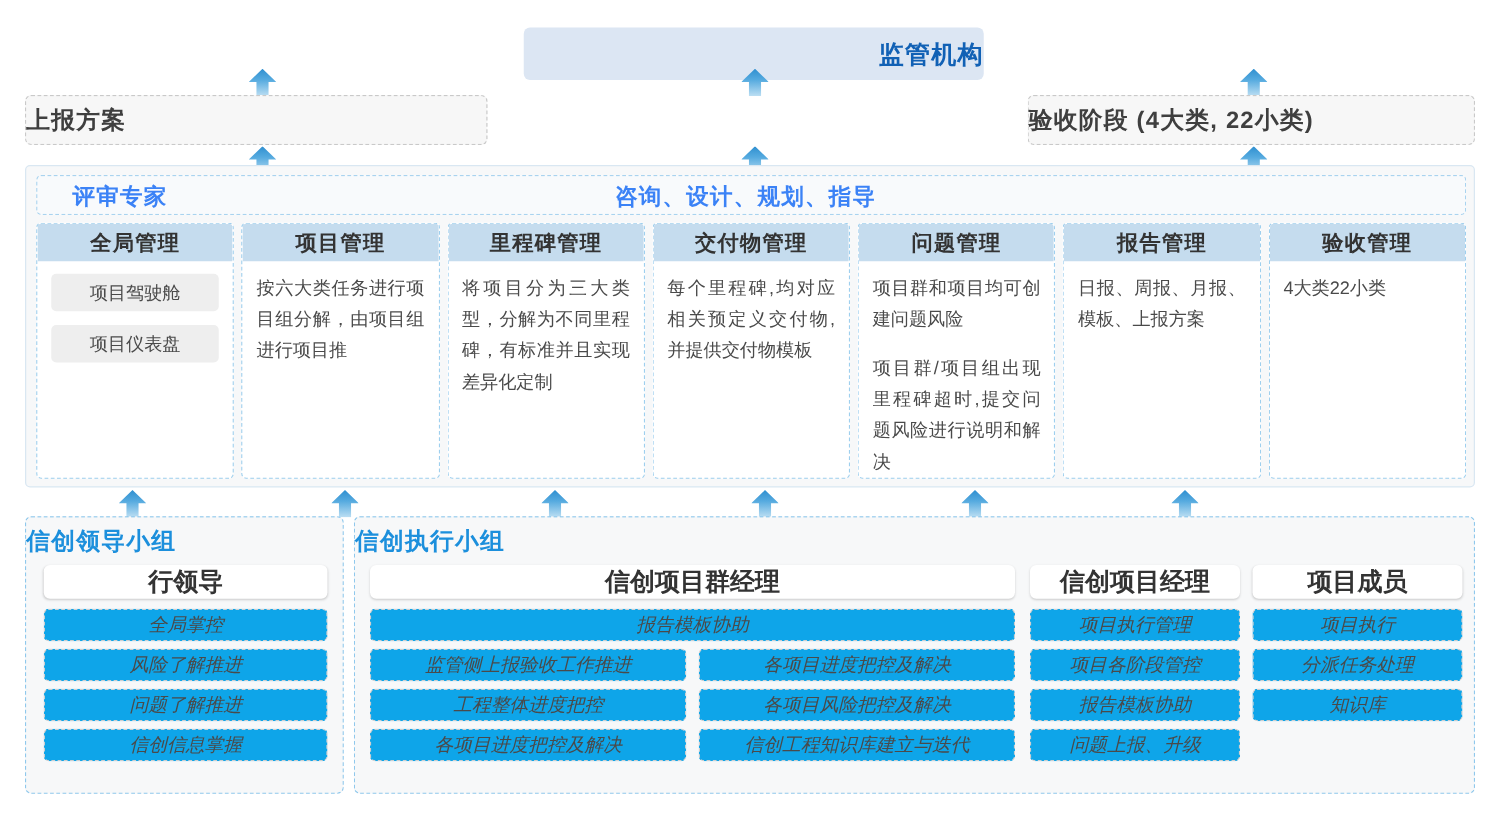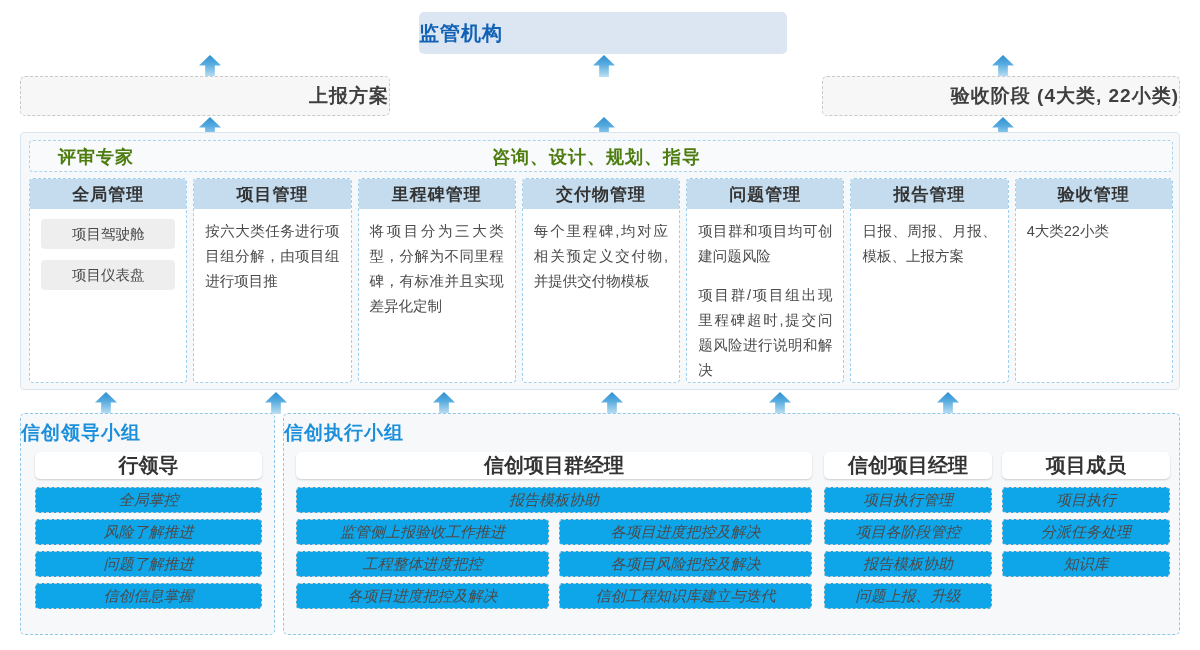--- a/index.html
+++ b/index.html
@@ -11,29 +11,29 @@
     overflow:hidden;
   }
   .canvas{position:relative;width:1200px;height:650px;}
 
   
   .box-dashed{
     border:1px dashed #c9c9c9;
     border-radius:5px;
     background:#f7f7f7;
     box-sizing:border-box;
+    display:flex;align-items:center;justify-content:flex-start;
+    text-align:center;
+  }
+
+  
+  .regulator{
+    position:absolute;left:419px;top:22px;width:368px;height:42px;
+    background:#dce6f3;border-radius:5px;
     display:flex;align-items:center;justify-content:flex-end;
-    text-align:center;
-  }
-
-  
-  .regulator{
-    position:absolute;left:419px;top:12px;width:368px;height:42px;
-    background:#dce6f3;border-radius:5px;
-    display:flex;align-items:center;justify-content:flex-start;
     font-size:20px;font-weight:bold;color:#1161b5;letter-spacing:1px;
   }
 
   
   .rowtop{position:absolute;left:0;top:76px;width:1200px;height:40px;}
   .rowtop .box-dashed{
     position:absolute;top:0;height:40px;
     font-size:19px;font-weight:bold;color:#3f3f3f;letter-spacing:1px;
   }
   #rt0{left:20px;width:370px;}
@@ -53,21 +53,21 @@
     background:#f7f8f9;border:1px solid #d9e7f2;border-radius:4px;
     box-sizing:border-box;
   }
   .midhead{
     position:absolute;left:8px;top:7px;width:1144px;height:32px;
     border:1px dashed #a9d3ef;border-radius:4px;background:#f8fafc;
     box-sizing:border-box;
   }
   .midhead .lbl{
     position:absolute;top:4px;
-    font-size:18px;font-weight:bold;color:#4d7c0f;letter-spacing:1px;
+    font-size:18px;font-weight:bold;color:#3b82f6;letter-spacing:1px;
   }
   #midhead-left{left:28px;}
   #midhead-right{left:462px;}
 
   .colwrap{position:absolute;left:8px;top:45px;width:1144px;height:205px;}
   .col{
     position:absolute;top:0;height:205px;
     border:1px dashed #9ecfee;border-radius:4px;background:#ffffff;
     box-sizing:border-box;overflow:hidden;
   }

